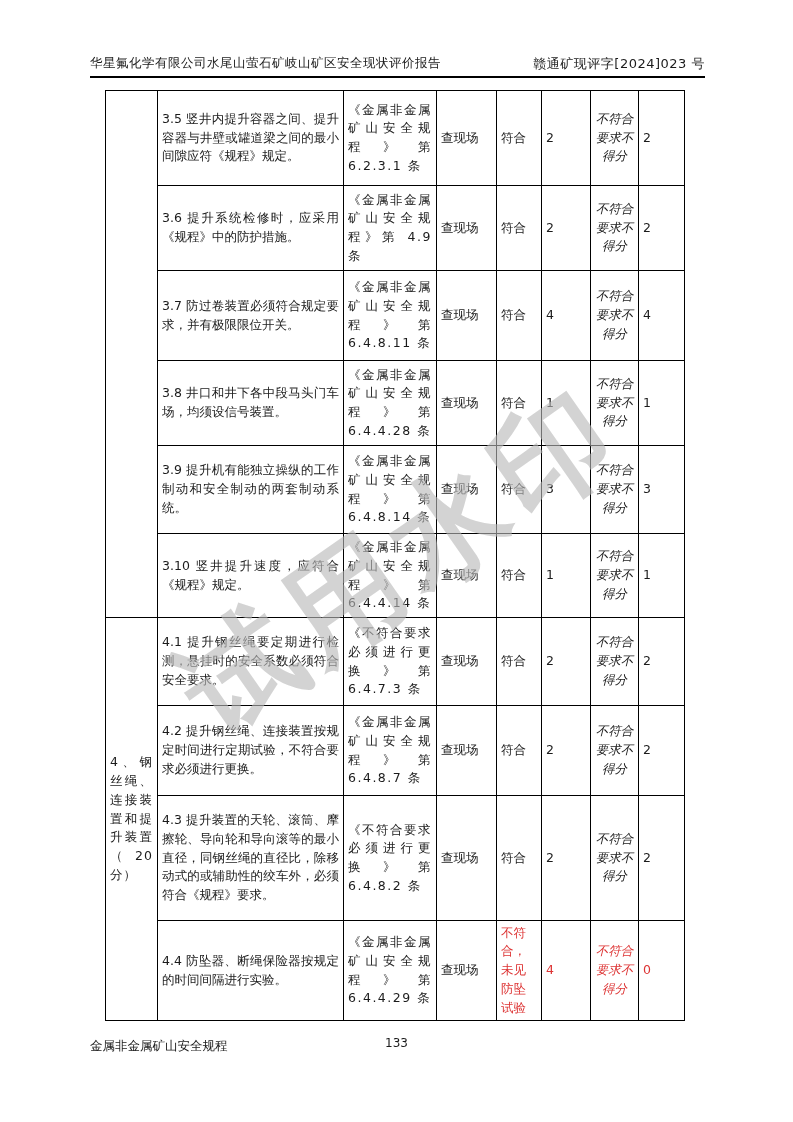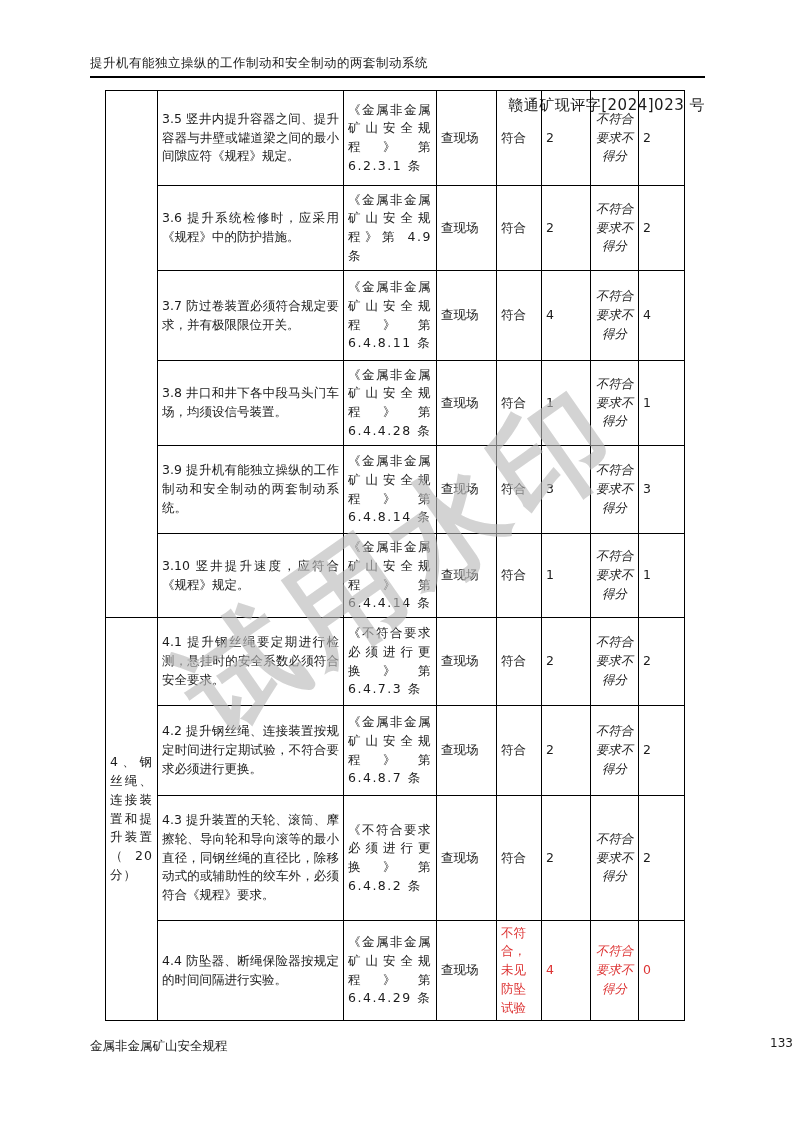--- a/index.html
+++ b/index.html
@@ -5,21 +5,21 @@
   html,body{margin:0;padding:0;}
   body{
     width:793px;height:1122px;position:relative;background:#ffffff;
     font-family:"DejaVu Sans","Liberation Sans",sans-serif;
     color:#1b1b1b;overflow:hidden;
   }
   .page{position:absolute;inset:0;}
 
   
   .hdr-left{position:absolute;top:55px;left:90px;font-size:12.5px;letter-spacing:.5px;white-space:nowrap;}
-  .hdr-right{position:absolute;top:55px;right:88px;font-size:15px;letter-spacing:.5px;white-space:nowrap;margin-top:41px;}
+  .hdr-right{position:absolute;top:55px;right:88px;font-size:13px;letter-spacing:.5px;white-space:nowrap;}
   .hdr-rule{position:absolute;top:76px;left:90px;width:615px;border-top:2px solid #000;}
 
   
   table.audit{
     position:absolute;left:105px;top:90px;width:579px;
     border-collapse:collapse;table-layout:fixed;
   }
   table.audit td{
     border:1.5px solid #000;vertical-align:middle;
     font-size:12.5px;line-height:1.5;padding:2px 4px;
@@ -45,28 +45,28 @@
   .watermark{
     position:absolute;left:120px;top:495px;width:560px;height:130px;
     line-height:130px;font-size:116px;font-weight:bold;letter-spacing:10px;
     color:var(--wm,#b9b9b9);opacity:.62;white-space:nowrap;
     transform:rotate(-35deg);transform-origin:center center;
     pointer-events:none;z-index:5;text-align:center;
   }
 
   
   .ftr-company{position:absolute;top:1038px;left:90px;font-size:12.5px;white-space:nowrap;}
-  .ftr-page{position:absolute;top:1036px;left:0;width:100%;text-align:right;font-size:12px;}
+  .ftr-page{position:absolute;top:1036px;left:0;width:100%;text-align:center;font-size:12px;}
 </style>
 </head>
 <body>
 
 <div class="page">
 
-  <span class="hdr-left">提升机有能独立操纵的工作制动和安全制动的两套制动系统</span>
+  <span class="hdr-left">华星氟化学有限公司水尾山萤石矿岐山矿区安全现状评价报告</span>
   <span class="hdr-right">赣通矿现评字[2024]023 号</span>
   <div class="hdr-rule"></div>
 
   <table class="audit">
     <colgroup>
       <col style="width:52px">
         <col style="width:186px">
         <col style="width:93px">
       <col style="width:60px">
         <col style="width:45px">

